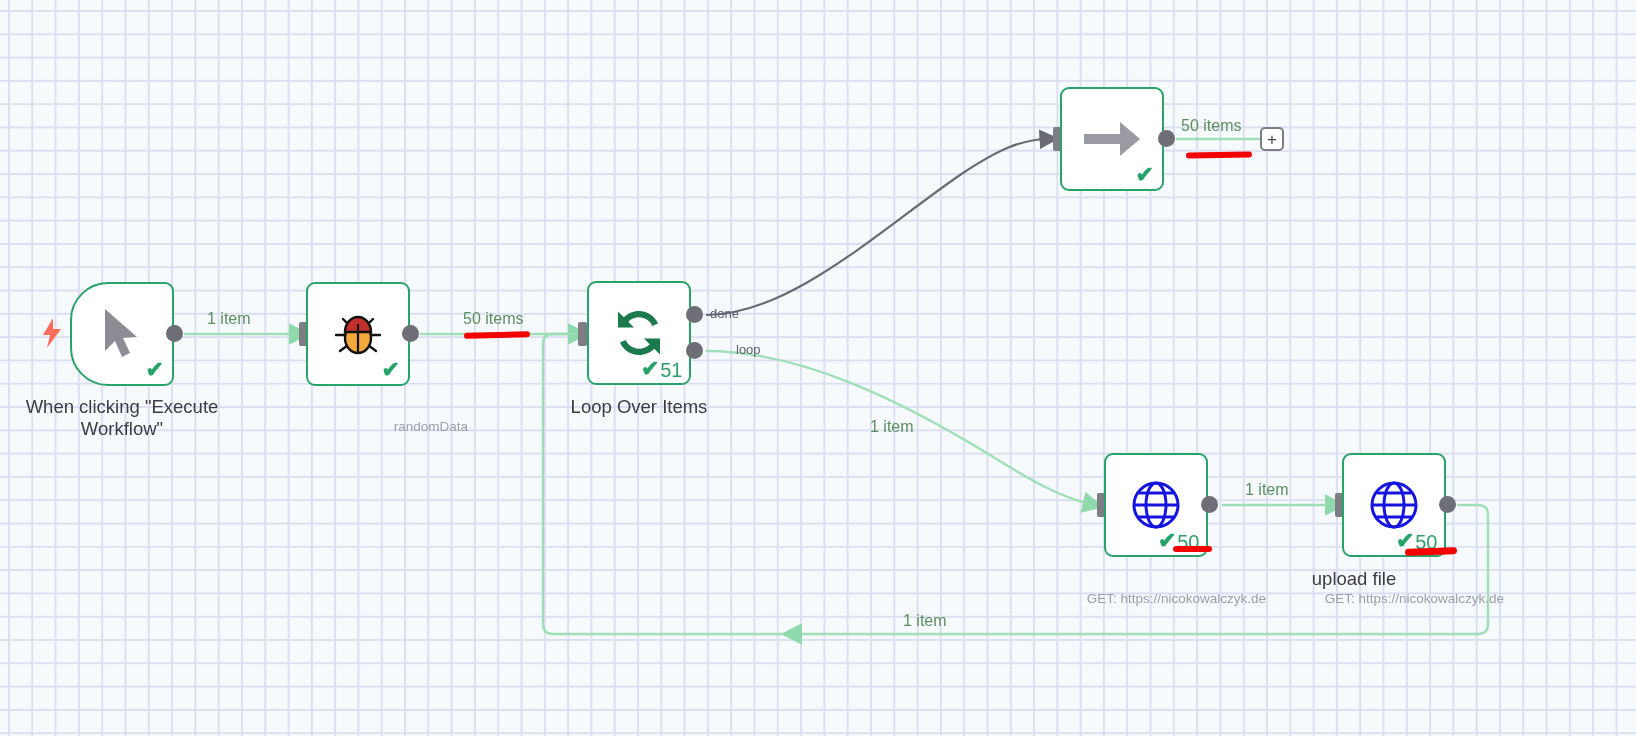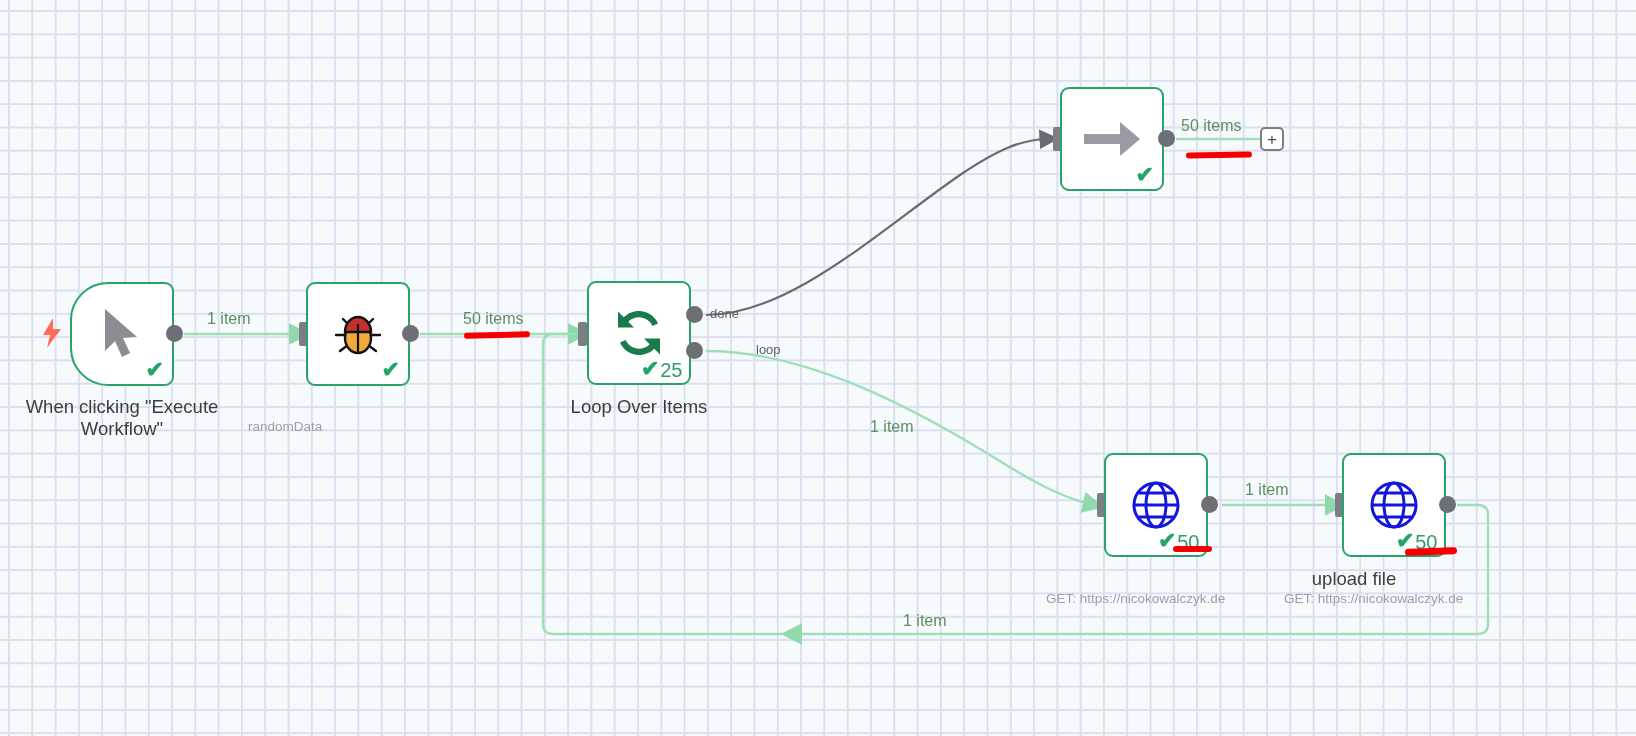--- a/index.html
+++ b/index.html
@@ -52,21 +52,21 @@
     position: absolute;
     text-align: center;
     color: #3c3c42;
     font-size: 18.5px;
     line-height: 22px;
     font-weight: 400;
     white-space: pre-line;
   }
   .node-sub {
     position: absolute;
-    text-align: left;
+    text-align: right;
     color: #9a9fa8;
     font-size: 13.5px;
     line-height: 16px;
   }
 
   .port-out {
     position: absolute;
     width: 17px; height: 17px; border-radius: 50%;
     background: #6e6e76;
   }
@@ -218,27 +218,27 @@
       <svg width="56" height="56" viewBox="0 0 56 56">
         <path d="M28,7 A21,21 0 0 1 49,28 L49,34 L41,26 L49,34 L57,26" fill="none" stroke="#1a7a4c" stroke-width="0"></path>
         <g fill="#1a7a4c">
           <path d="M28,6 C36.5,6 43.8,11.1 47,18.4 L41.4,20.9 C39.1,15.8 34,12.3 28,12.3 C23.8,12.3 20,14 17.3,16.8 L23,22.5 L7,22.5 L7,6.5 L12.8,12.3 C16.7,8.4 22.1,6 28,6 Z"></path>
           <path d="M28,50 C19.5,50 12.2,44.9 9,37.6 L14.6,35.1 C16.9,40.2 22,43.7 28,43.7 C32.2,43.7 36,42 38.7,39.2 L33,33.5 L49,33.5 L49,49.5 L43.2,43.7 C39.3,47.6 33.9,50 28,50 Z"></path>
         </g>
       </svg>
     </span>
     <span class="status">
       <span class="check">✔</span>
-      <span class="count">25</span>
+      <span class="count">51</span>
     </span>
   </div>
   <div class="port-out" style="left:686px; top:306px;"></div>
   <div class="port-name" style="left:710px; top:306px;">done</div>
   <div class="port-out" style="left:686px; top:342px;"></div>
-  <div class="port-name" style="left:712px; top:342px;padding-left:44px;">loop</div>
+  <div class="port-name" style="left:692px; top:342px;padding-left:44px;">loop</div>
   <div class="node-label" style="left:529px; top:396px; width:220px;">Loop Over Items</div>
 
   <div class="port-in" style="left:1053px; top:127px;"></div>
   <div class="node" style="left:1060px; top:87px;">
     <span class="glyph">
       <svg width="60" height="44" viewBox="0 0 60 44">
         <path d="M2,17 L38,17 L38,5 L58,22 L38,39 L38,27 L2,27 Z" fill="#9a9aa2"></path>
       </svg>
     </span>
     <span class="status">

